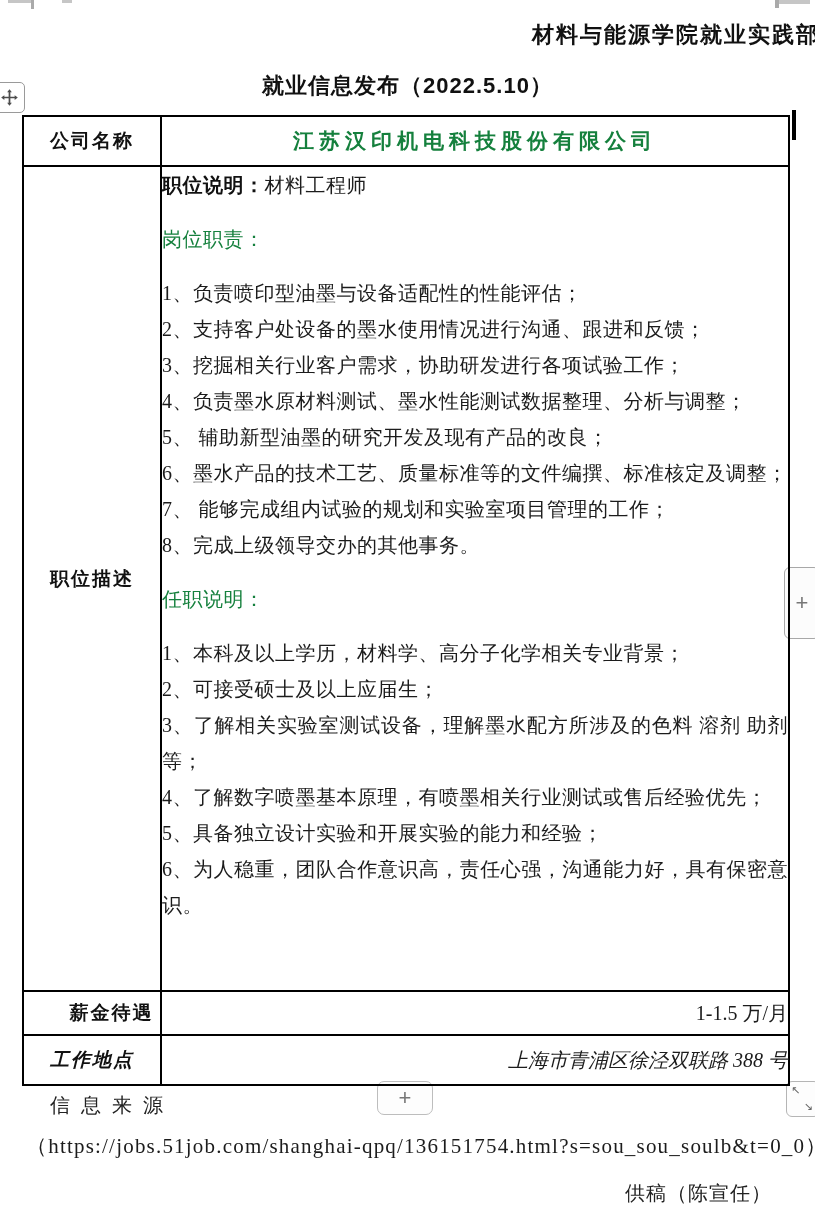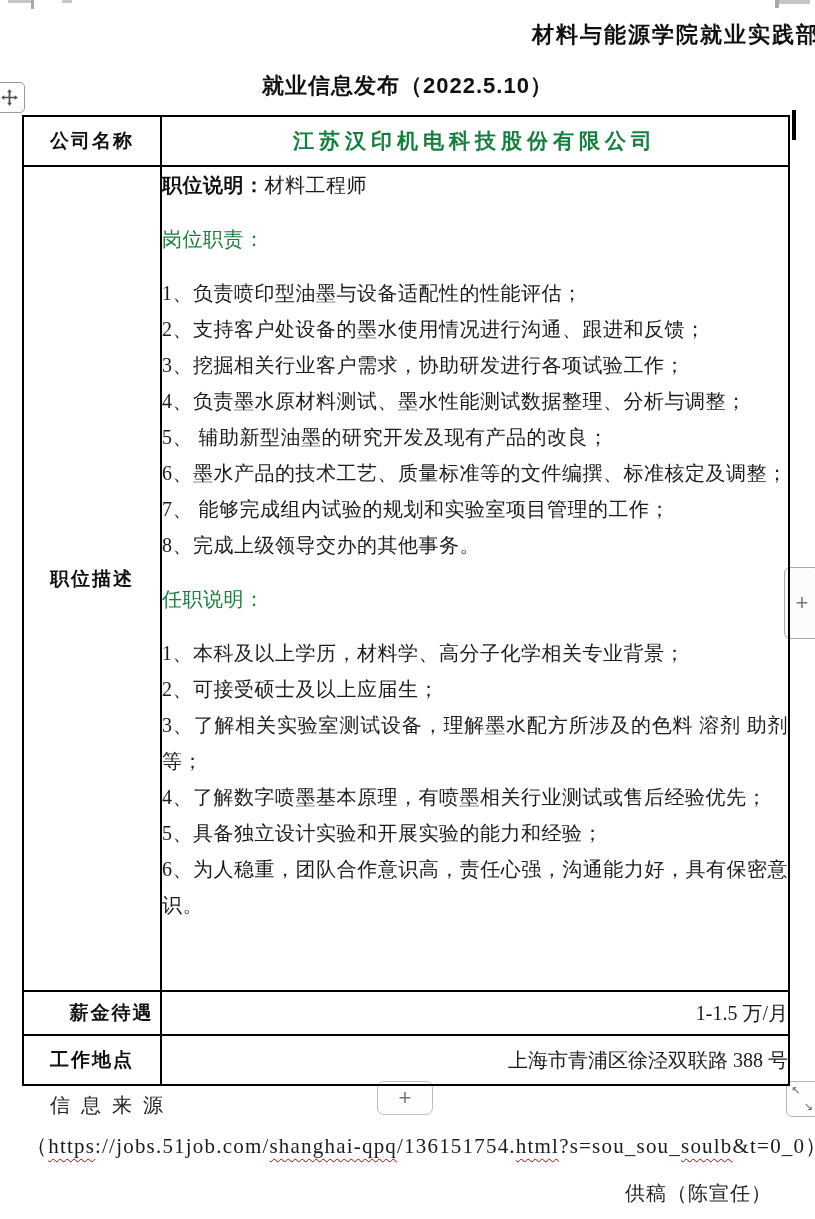--- a/index.html
+++ b/index.html
@@ -34,21 +34,21 @@
     text-align:right;vertical-align:middle;font-size:20px;color:#1c1c1c;margin-left:36px;
   }
   td.company-value{
     text-align:center;vertical-align:middle;font-size:21px;font-weight:bold;
     letter-spacing:5px;color:#15803d;
     font-family:"Liberation Sans","DejaVu Sans",sans-serif;
   }
   tr.r1 td{height:48px;margin-top:32px;}
   tr.r2 td{height:823px;}
   tr.r3 td{height:42px;padding-left:39px;}
-  tr.r4 td{height:48px;}
+  tr.r4 td{height:48px;font-style:italic;}
   td.desc-cell{
     vertical-align:top;text-align:justify;
     padding:18px 27px 0 7px;
     font-size:20px;letter-spacing:0.5px;line-height:36px;color:#1c1c1c;
   }
   .desc-cell p{margin:0;}
   .sec-heading{
     font-weight:normal;margin-top:18px !important;color:#15803d;
     font-family:"Liberation Sans","DejaVu Sans",sans-serif;
   }
@@ -59,21 +59,20 @@
   .item-list{margin-top:18px;}
   
   .source-label{
     position:absolute;left:50px;top:1092px;font-size:20px;letter-spacing:11px;color:#222;
   }
   .source-url{
     position:absolute;left:26px;top:1132px;width:780px;
     font-size:21px;letter-spacing:1.2px;white-space:nowrap;color:#1c1c1c;
   }
   .sq{
-    text-decoration:underline;
     text-decoration-style:wavy;
     text-decoration-color:#c00000;
     text-decoration-thickness:1px;
     text-underline-offset:5px;
   }
   .contributor{
     position:absolute;right:43px;top:1180px;font-size:20px;letter-spacing:1px;color:#222;
   }
   
   .move-handle{

